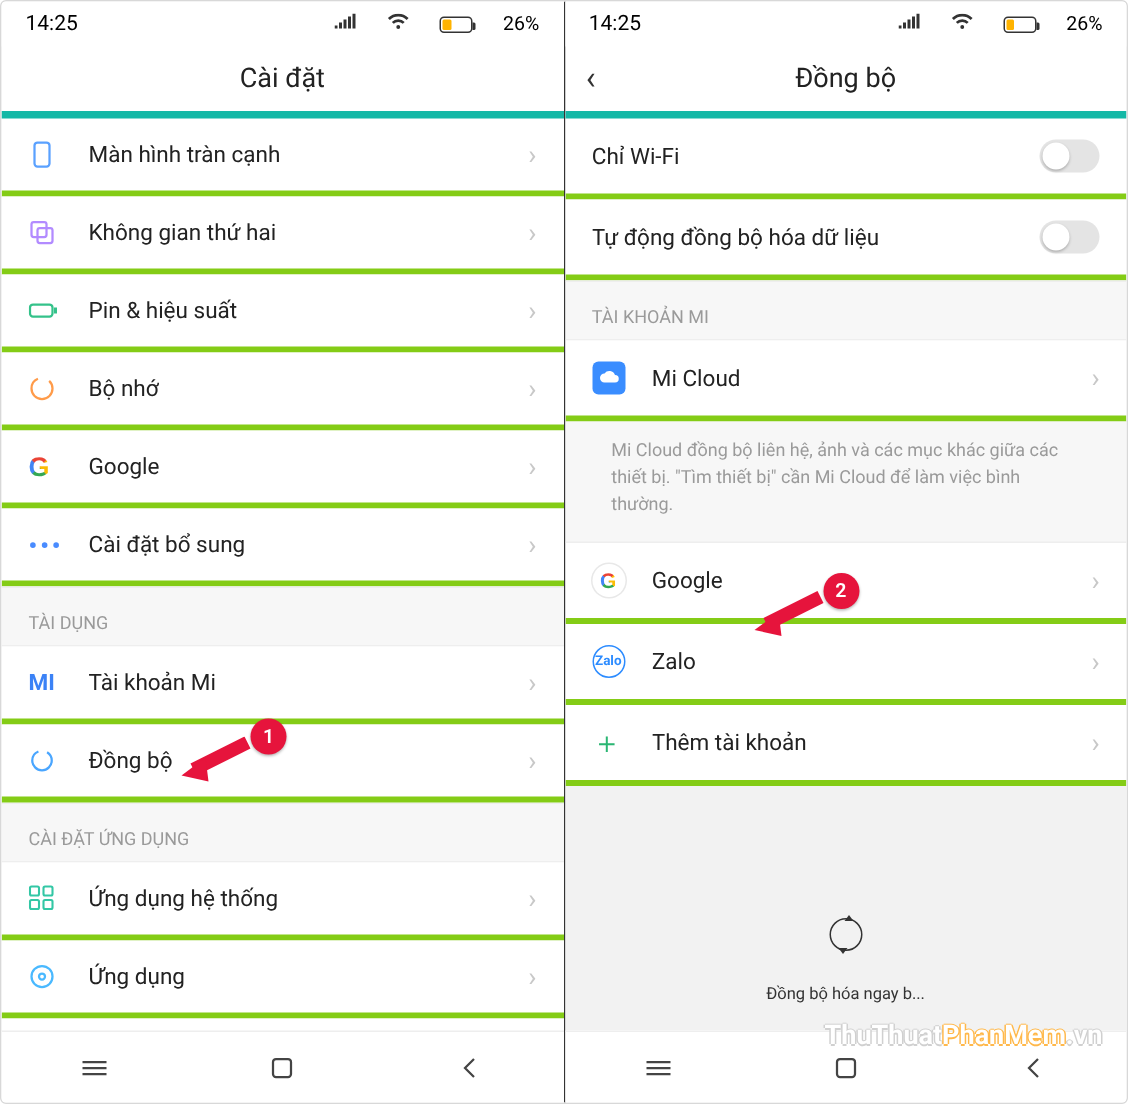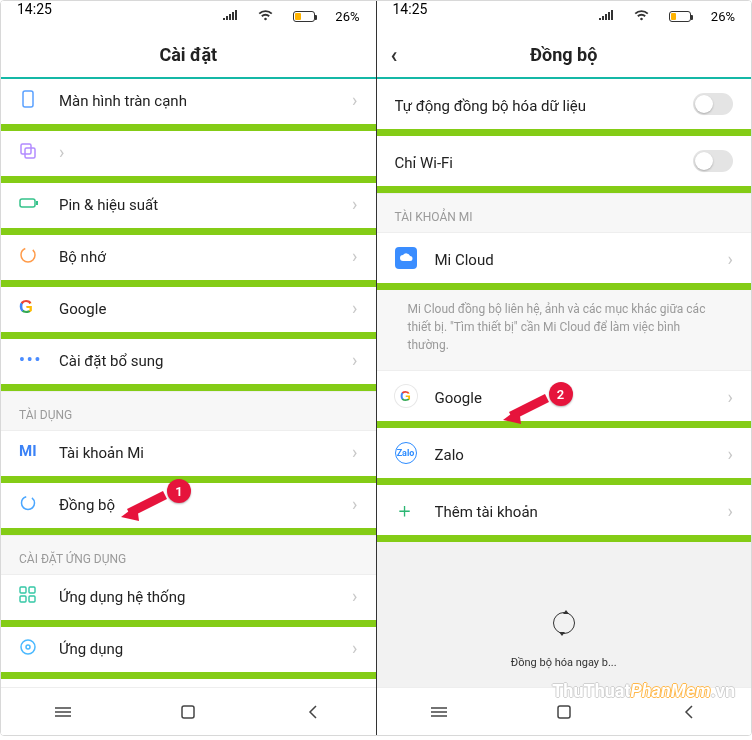--- a/index.html
+++ b/index.html
@@ -28,20 +28,21 @@
     min-width: 0;
   }
   .divider-mid {
     width: 1px;
     background: #333;
   }
   
   .status {
     height: 30px;
     display: flex;
+    align-items: center;
     padding: 0 16px;
     font-size: 14px;
     color: #000;
     background: #fff;
   }
   .status .time { flex: 1; }
   .status .icons { display: flex; align-items: center; gap: 20px; font-size: 13px; }
   .status .battery-pct { font-size: 13px; }
   .batt {
     width: 22px; height: 11px;
@@ -56,37 +57,37 @@
     position:absolute; left:1px; top:1px; bottom:1px;
     width:26%; background:#ffb300; border-radius:1px;
   }
   
   .header {
     height: 48px;
     display: flex;
     align-items: center;
     justify-content: center;
     position: relative;
-    border-bottom: 2px solid #14b8a6;
+    border-bottom: 5px solid #14b8a6;
     font-size: 18px;
-    font-weight: 700;
+    font-weight: 400;
     color: #222;
   }
   .back-btn {
     position: absolute; left: 14px; top: 0; bottom: 0;
     display: flex; align-items: center;
     font-size: 22px; color: #333; cursor: pointer;
   }
   
   .row {
-    display: flex; align-items: flex-end;
+    display: flex; align-items: center;
     padding: 14px 18px;
     min-height: 52px;
     background: #fff;
-    border-bottom: 7px solid #84cc16;
+    border-bottom: 4px solid #84cc16;
     cursor: pointer;
   }
   .row .icon {
     width: 28px; height: 22px;
     display: flex; align-items: center; justify-content: flex-start;
     margin-right: 12px;
   }
   .row .icon svg { display:block; }
   .row .label {
     flex: 1; font-size: 15px; color: #222;
@@ -161,21 +162,21 @@
   }
   .annot-arrow {
     position:absolute;
   }
   .watermark {
     position:absolute; right:16px; bottom:34px;
     font-size:18px; font-weight:700;
     color:#fff;
     text-shadow: -1px 0 #d0d0d0, 1px 0 #d0d0d0, 0 -1px #d0d0d0, 0 1px #d0d0d0;
   }
-  .watermark .accent { color:#fff; text-shadow: -1px 0 #ffb84a, 1px 0 #ffb84a, 0 -1px #ffb84a, 0 1px #ffb84a; font-style: italic; }
+  .watermark .accent { color:#fff; text-shadow: -1px 0 #ffb84a, 1px 0 #ffb84a, 0 -1px #ffb84a, 0 1px #ffb84a; }
   
   .g-icon {
     font-weight:700; font-size:18px; font-family:Arial,sans-serif;
     background: conic-gradient(from -45deg, #ea4335 0 90deg, #fbbc05 90deg 180deg, #34a853 180deg 270deg, #4285f4 270deg 360deg);
     -webkit-background-clip: text; background-clip:text; color:transparent;
   }
   .g-circle {
     width:22px; height:22px; border-radius:50%; background:#fff;
     box-shadow:0 0 0 1px #e8e8e8; display:flex; align-items:center; justify-content:center;
   }
@@ -229,20 +230,21 @@
         <span class="label">Màn hình tràn cạnh</span>
         <span class="chev">›</span>
       </div>
       <div class="row">
         <span class="icon">
             <svg width="18" height="18">
               <rect x="2" y="2" width="10" height="10" rx="1.5" fill="none" stroke="#b28bff" stroke-width="1.5"></rect>
               <rect x="6" y="6" width="10" height="10" rx="1.5" fill="none" stroke="#b28bff" stroke-width="1.5"></rect>
             </svg>
           </span>
+        <span class="label">Không gian thứ hai</span>
         <span class="chev">›</span>
       </div>
       <div class="row">
         <span class="icon">
             <svg width="20" height="14">
               <rect x="1" y="3" width="15" height="8" rx="2" fill="none" stroke="#34c28a" stroke-width="1.5"></rect>
               <rect x="17" y="5" width="2" height="4" fill="#34c28a"></rect>
             </svg>
           </span>
         <span class="label">Pin &amp; hiệu suất</span>
@@ -372,25 +374,25 @@
       </span>
     </div>
 
     <div class="header">
       <span class="back-btn">‹</span>
       <span>Đồng bộ</span>
     </div>
 
     <div class="list">
       <div class="row toggle">
+        <span class="label">Chỉ Wi-Fi</span>
+        <span class="switch"></span>
+      </div>
+      <div class="row toggle">
         <span class="label">Tự động đồng bộ hóa dữ liệu</span>
-        <span class="switch"></span>
-      </div>
-      <div class="row toggle">
-        <span class="label">Chỉ Wi-Fi</span>
         <span class="switch"></span>
       </div>
 
       <div class="section">TÀI KHOẢN MI</div>
 
       <div class="row">
         <span class="icon">
             <span style="width:22px;height:22px;background:#3a8dff;border-radius:4px;display:flex;align-items:center;justify-content:center;">
               <svg width="14" height="10">
                 <path d="M4 8a3 3 0 010-6 4 4 0 017 1 2.5 2.5 0 010 5z" fill="#fff"></path>

